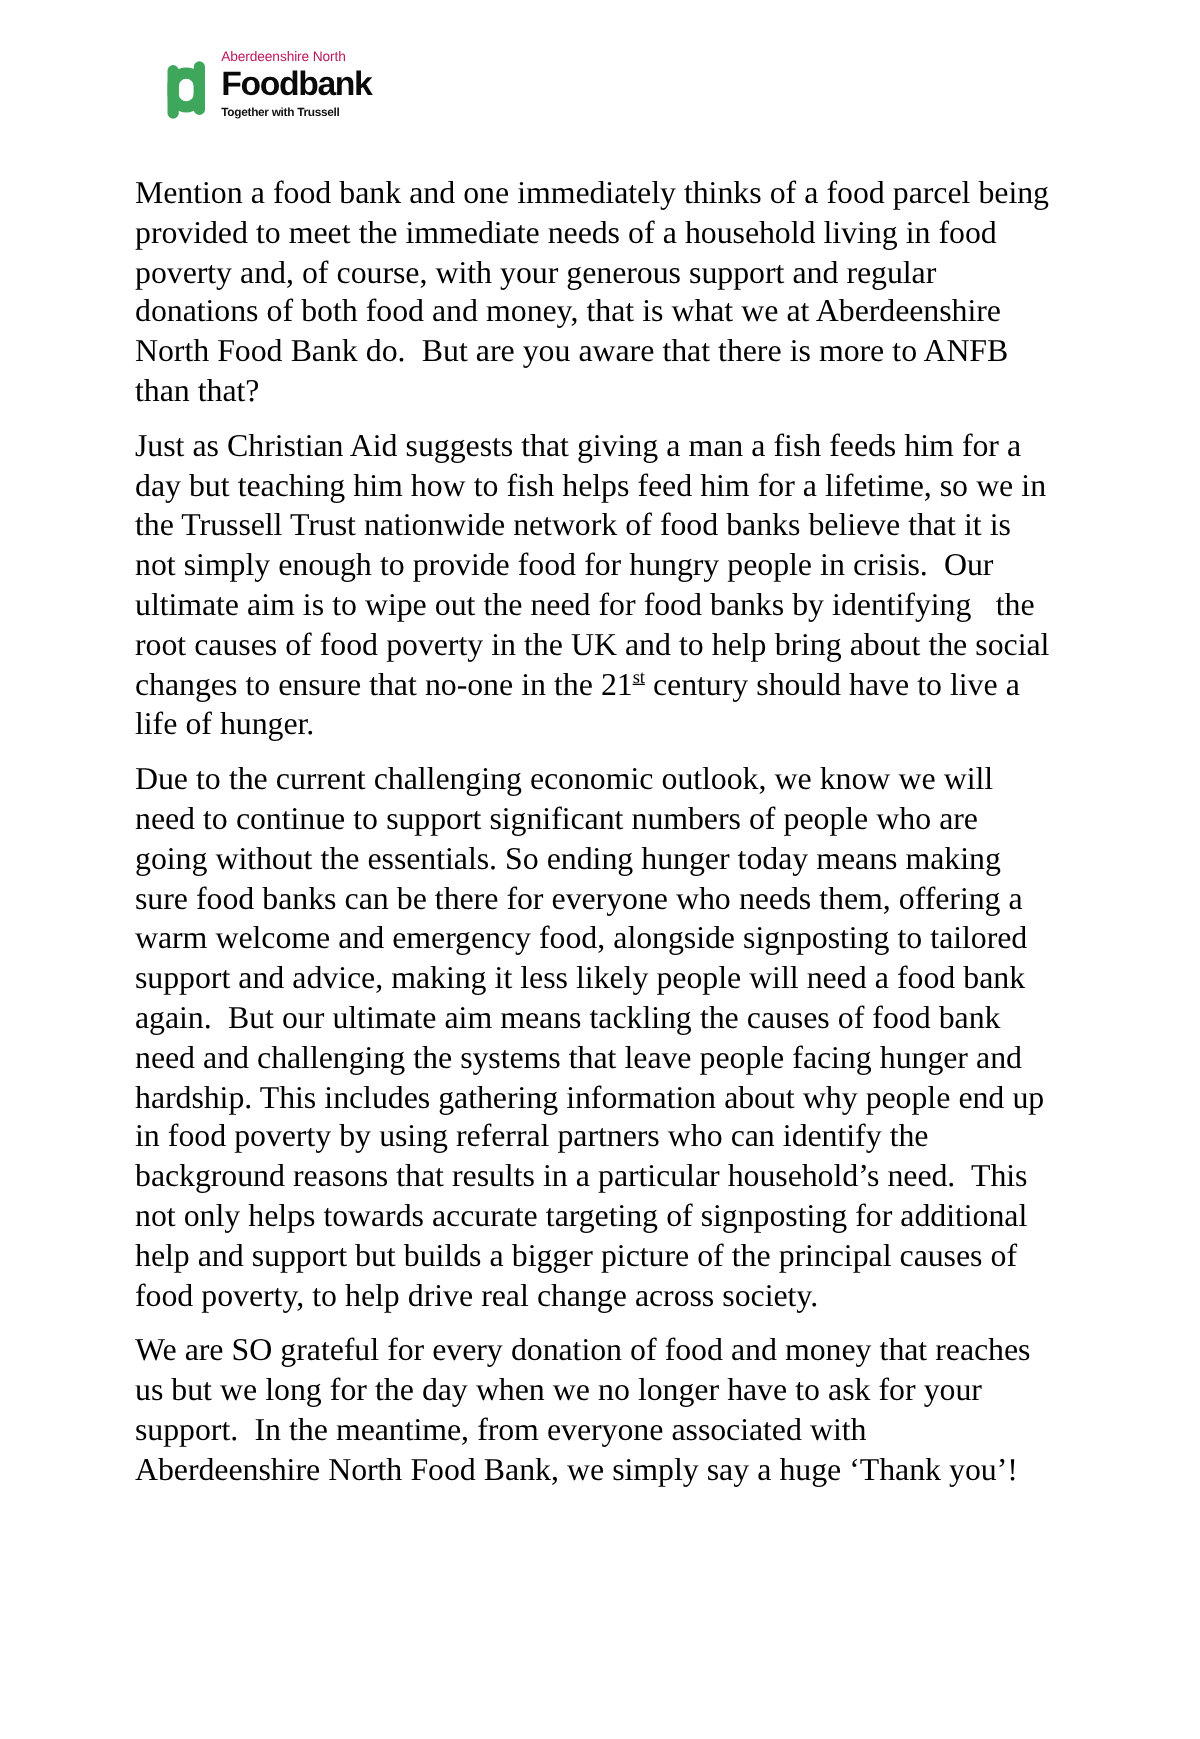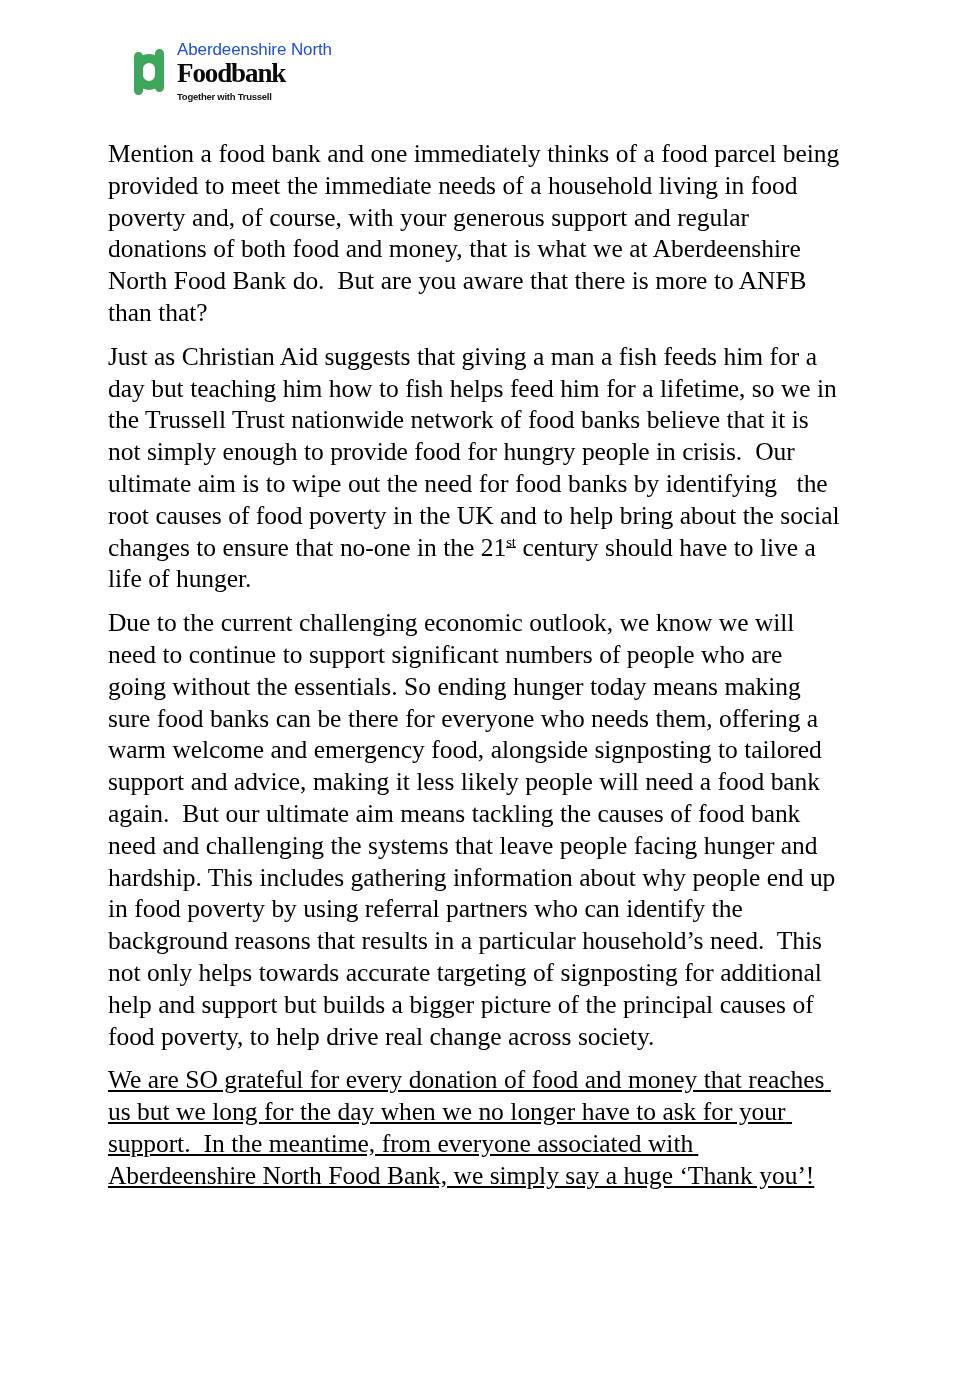--- a/index.html
+++ b/index.html
@@ -37,29 +37,29 @@
     margin-top: 2px;
   }
   .logo-text {
     display: flex;
     flex-direction: column;
     justify-content: flex-start;
     padding-top: 1px;
   }
   .logo-line1 {
     font-family: "Liberation Sans", "DejaVu Sans", sans-serif;
-    font-size: 17px;
+    font-size: 11px;
     font-weight: 400;
     letter-spacing: -0.1px;
-    color: #1d4ed8;
+    color: #be185d;
     line-height: 1.05;
     white-space: nowrap;
   }
   .logo-line2 {
-    font-family: Liberation Serif, serif;
+    font-family: Liberation Sans, sans-serif;
     font-size: 27px;
     font-weight: 700;
     letter-spacing: -1.1px;
     color: #0a0a0a;
     line-height: 1.02;
     margin-top: 1px;
     white-space: nowrap;
   }
   .logo-line3 {
     font-family: Liberation Sans, sans-serif;
@@ -83,21 +83,20 @@
     margin: 0 12px 12px 0;
     font-size: 25.5px;
     line-height: 31.8px;
     text-align: left;
     letter-spacing: -0.05px;
     word-spacing: 0.2px;
     white-space: pre-wrap;
   }
   .article p:last-child {
     margin-bottom: 0;
-    text-decoration: underline;
   }
   sup.ord {
     font-size: 0.58em;
     vertical-align: super;
     line-height: 0;
     text-decoration: underline;
   }
 </style>
 </head>
 <body>

